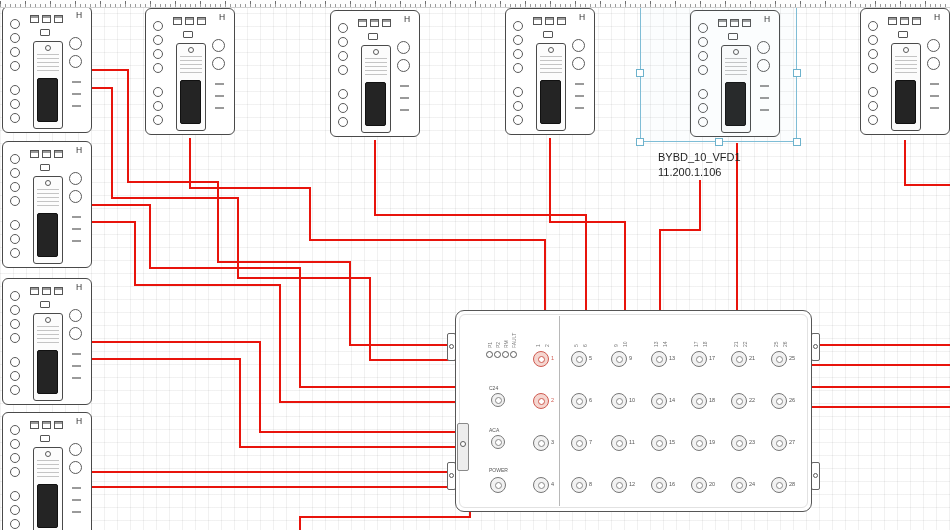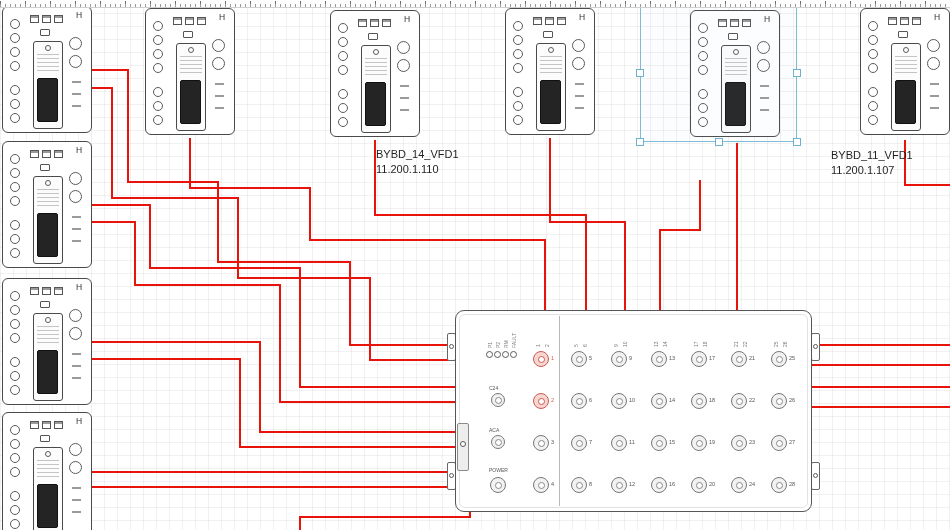--- a/index.html
+++ b/index.html
@@ -210,24 +210,20 @@
         <div class="grille" style="left: 3px; top: 12px;"></div>
         <div class="screen"></div>
       </div>
       <div class="hlabel" style="left: 73px; top: 3px;">H</div>
       <div class="c" style="left: 66px; top: 30px; width: 13px; height: 13px;"></div>
       <div class="c" style="left: 66px; top: 48px; width: 13px; height: 13px;"></div>
       <div class="tick" style="left: 69px; top: 74px; width: 9px; height: 2px;"></div>
       <div class="tick" style="left: 69px; top: 86px; width: 9px; height: 2px;"></div>
       <div class="tick" style="left: 69px; top: 98px; width: 9px; height: 2px;"></div>
     </div>
-    <div class="devlabel" style="left: 376px; top: 147px;">
-      <div>BYBD_14_VFD1</div>
-      <div>11.200.1.110</div>
-    </div>
     <div class="vfd" style="left: 505px; top: 8px;">
       <div class="c" style="left: 7px; top: 12px; width: 10px; height: 10px;"></div>
       <div class="c" style="left: 7px; top: 26px; width: 10px; height: 10px;"></div>
       <div class="c" style="left: 7px; top: 40px; width: 10px; height: 10px;"></div>
       <div class="c" style="left: 7px; top: 54px; width: 10px; height: 10px;"></div>
       <div class="c" style="left: 7px; top: 78px; width: 10px; height: 10px;"></div>
       <div class="c" style="left: 7px; top: 92px; width: 10px; height: 10px;"></div>
       <div class="c" style="left: 7px; top: 106px; width: 10px; height: 10px;"></div>
       <div class="jack" style="left: 27px; top: 8px;"></div>
       <div class="jack" style="left: 39px; top: 8px;"></div>
@@ -262,20 +258,24 @@
         <div class="grille" style="left: 3px; top: 12px;"></div>
         <div class="screen"></div>
       </div>
       <div class="hlabel" style="left: 73px; top: 3px;">H</div>
       <div class="c" style="left: 66px; top: 30px; width: 13px; height: 13px;"></div>
       <div class="c" style="left: 66px; top: 48px; width: 13px; height: 13px;"></div>
       <div class="tick" style="left: 69px; top: 74px; width: 9px; height: 2px;"></div>
       <div class="tick" style="left: 69px; top: 86px; width: 9px; height: 2px;"></div>
       <div class="tick" style="left: 69px; top: 98px; width: 9px; height: 2px;"></div>
     </div>
+    <div class="devlabel" style="left: 658px; top: 150px;">
+      <div>BYBD_10_VFD1</div>
+      <div>11.200.1.106</div>
+    </div>
     <div class="vfd" style="left: 860px; top: 8px;">
       <div class="c" style="left: 7px; top: 12px; width: 10px; height: 10px;"></div>
       <div class="c" style="left: 7px; top: 26px; width: 10px; height: 10px;"></div>
       <div class="c" style="left: 7px; top: 40px; width: 10px; height: 10px;"></div>
       <div class="c" style="left: 7px; top: 54px; width: 10px; height: 10px;"></div>
       <div class="c" style="left: 7px; top: 78px; width: 10px; height: 10px;"></div>
       <div class="c" style="left: 7px; top: 92px; width: 10px; height: 10px;"></div>
       <div class="c" style="left: 7px; top: 106px; width: 10px; height: 10px;"></div>
       <div class="jack" style="left: 27px; top: 8px;"></div>
       <div class="jack" style="left: 39px; top: 8px;"></div>
@@ -285,24 +285,20 @@
         <div class="c" style="left: 11px; top: 3px; width: 6px; height: 6px;"></div>
         <div class="grille" style="left: 3px; top: 12px;"></div>
         <div class="screen"></div>
       </div>
       <div class="hlabel" style="left: 73px; top: 3px;">H</div>
       <div class="c" style="left: 66px; top: 30px; width: 13px; height: 13px;"></div>
       <div class="c" style="left: 66px; top: 48px; width: 13px; height: 13px;"></div>
       <div class="tick" style="left: 69px; top: 74px; width: 9px; height: 2px;"></div>
       <div class="tick" style="left: 69px; top: 86px; width: 9px; height: 2px;"></div>
       <div class="tick" style="left: 69px; top: 98px; width: 9px; height: 2px;"></div>
-    </div>
-    <div class="devlabel" style="left: 831px; top: 148px;">
-      <div>BYBD_11_VFD1</div>
-      <div>11.200.1.107</div>
     </div>
     <div class="ear" style="left: 447px; top: 333px;">
       <div class="c" style="left: 1px; top: 10px; width: 5px; height: 5px;"></div>
     </div>
     <div class="ear" style="left: 447px; top: 462px;">
       <div class="c" style="left: 1px; top: 10px; width: 5px; height: 5px;"></div>
     </div>
     <div class="ear" style="left: 811px; top: 333px;">
       <div class="c" style="left: 1px; top: 10px; width: 5px; height: 5px;"></div>
     </div>

